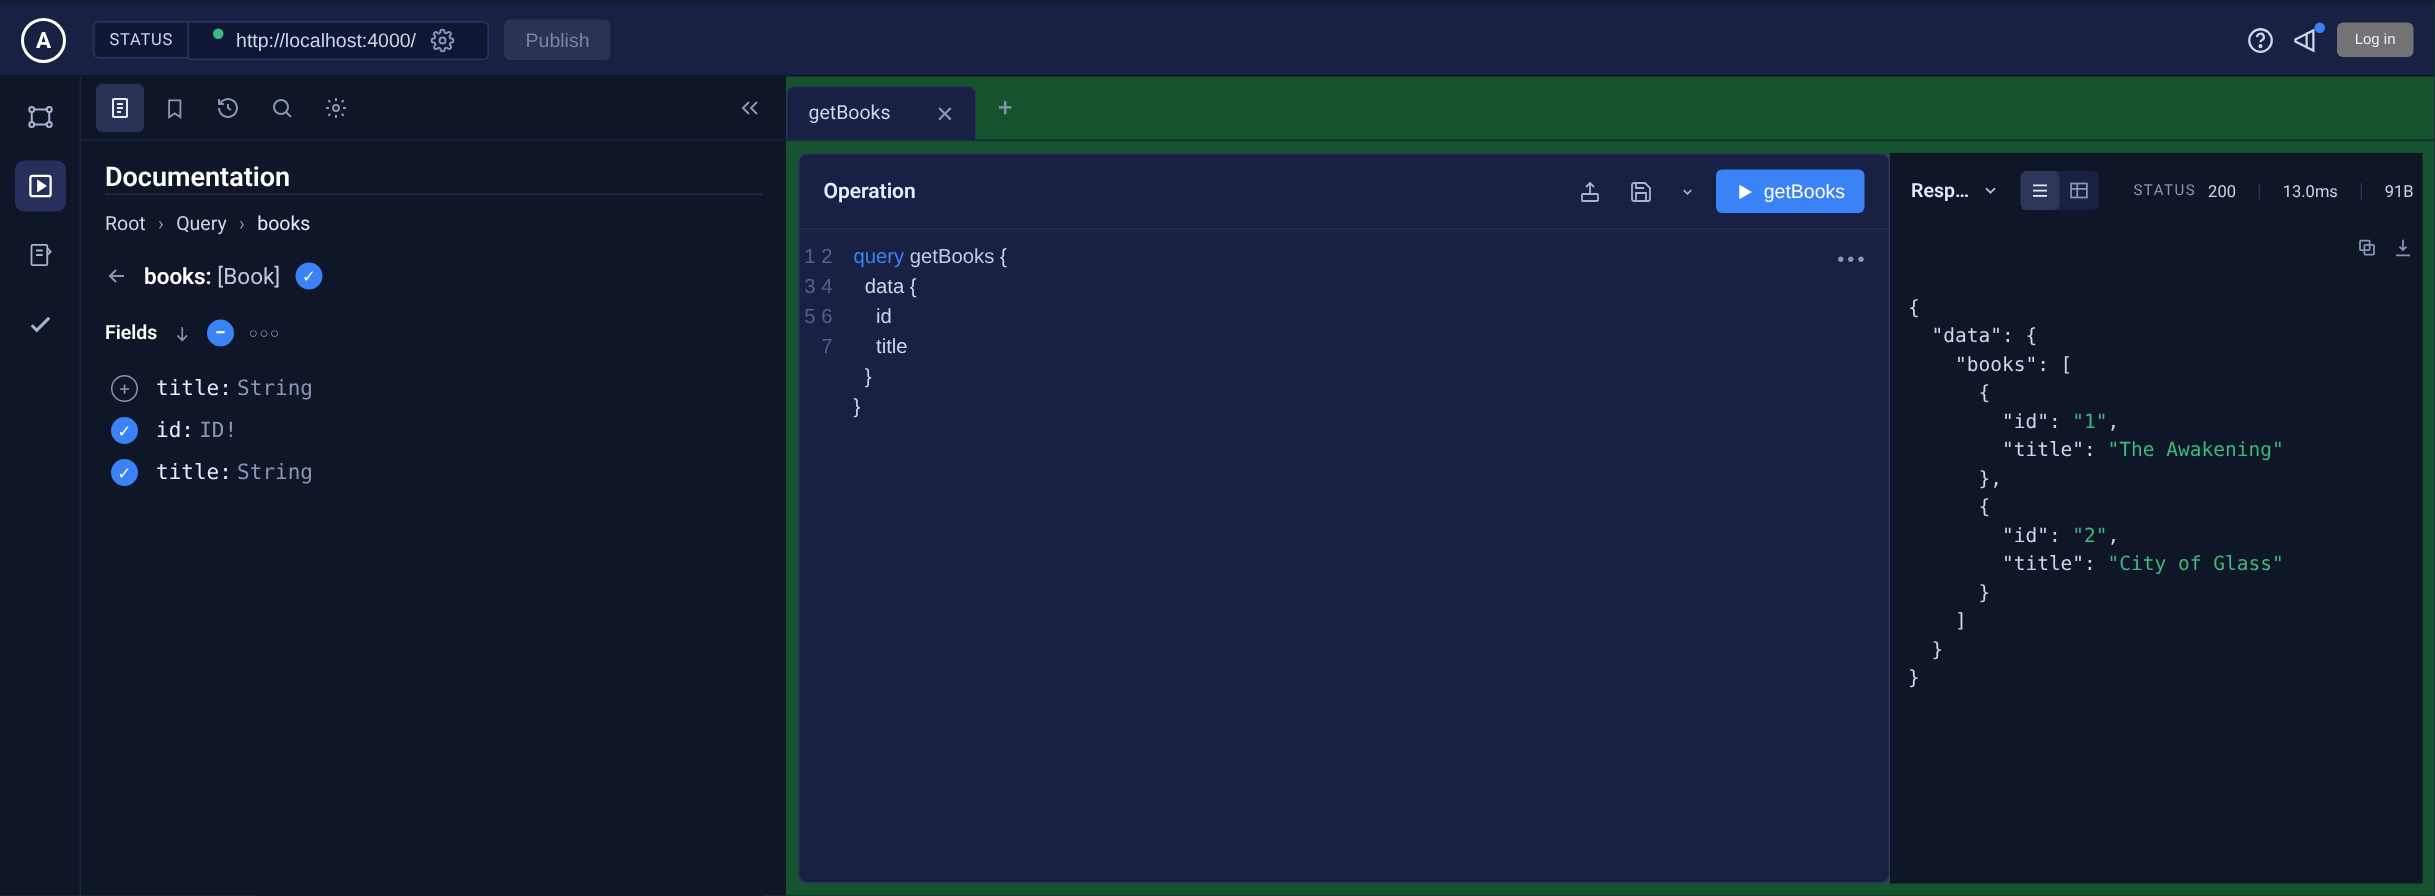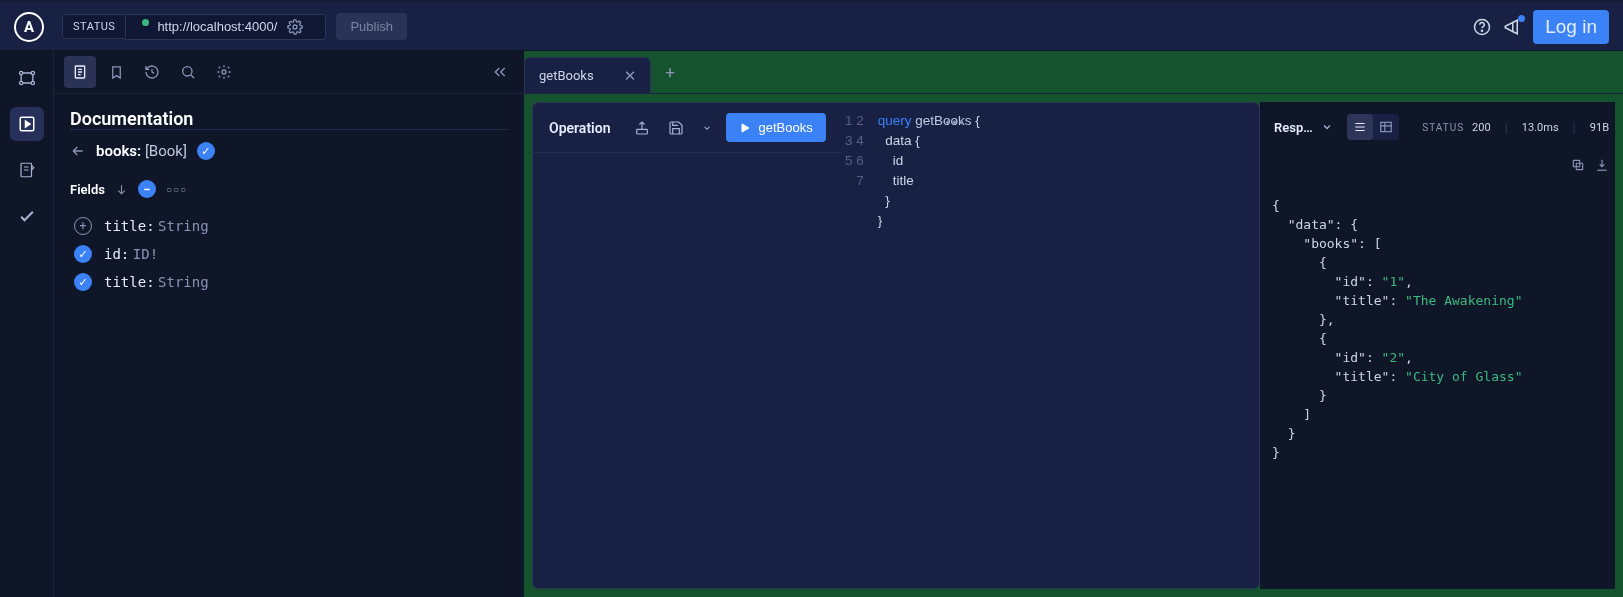--- a/index.html
+++ b/index.html
@@ -15,21 +15,21 @@
 .header{height:48px;display:flex;align-items:center;padding:0 14px;background:#182043;border-bottom:1px solid #0f1628}
 .logo{width:30px;height:30px;border:2px solid #fff;border-radius:50%;display:flex;align-items:center;justify-content:center;color:#fff;font-weight:700;font-size:15px;margin-right:18px}
 .badge{background:#101735;border:1px solid #2b3555;padding:5px 10px;border-radius:4px 0 0 4px;font-size:11px;letter-spacing:.5px;color:#cdd6e8}
 .url-box{display:flex;align-items:flex-start;background:#101735;border:1px solid #2b3555;border-left:none;padding:4px 8px;border-radius:0 4px 4px 0;min-width:200px}
 .dot{width:7px;height:7px;border-radius:50%;background:#3cb97f;margin:0 8px}
 .url-input{background:none;border:none;color:#cdd6e8;font-size:13px;outline:none;width:130px}
 .gear{color:#8a95b5;cursor:pointer}
 .publish{margin-left:10px;background:#2a3255;color:#7a84a3;padding:6px 14px;border:none;border-radius:4px;font-size:13px}
 .spacer{flex:1}
 .icon-btn{width:30px;height:30px;display:flex;align-items:center;justify-content:center;color:#cdd6e8;cursor:pointer;border-radius:4px;position:relative}
-.login{background:#3b82f6;color:#e6ecff;padding:6px 12px;border:none;border-radius:4px;font-size:19px;margin-left:6px;cursor:pointer}
+.login{background:#737373;color:#e6ecff;padding:6px 12px;border:none;border-radius:4px;font-size:10px;margin-left:6px;cursor:pointer}
 .notif-dot{position:absolute;top:3px;right:2px;width:7px;height:7px;background:#3b82f6;border-radius:50%}
 
 .body{display:flex;height:546px}
 
 .rail{width:54px;background:#0f1628;display:flex;flex-direction:column;align-items:center;padding-top:10px;gap:12px;border-right:1px solid #1b2442}
 .rail-btn{width:34px;height:34px;display:flex;align-items:center;justify-content:center;color:#a8b2d1;border-radius:6px;cursor:pointer}
 .rail-btn.active{background:#26305a;color:#fff}
 
 .docs{width:470px;background:#0f1628;display:flex;flex-direction:column}
 .docs-toolbar{height:43px;display:flex;align-items:center;padding:0 10px;gap:4px;border-bottom:1px solid #1b2442}
@@ -61,21 +61,21 @@
 .field-name{color:#e6ecff;font-family:ui-monospace,Menlo,monospace}
 .field-type{color:#8a95b5;font-family:ui-monospace,Menlo,monospace}
 
 .main{flex:1;display:flex;flex-direction:column;background:#14532d}
 .tabbar{height:43px;display:flex;align-items:flex-end;border-bottom:1px solid #1b2442;position:relative}
 .tab{height:36px;background:#182043;border:1px solid #2b3555;border-bottom:none;border-radius:6px 6px 0 0;display:flex;align-items:center;padding:0 14px;gap:30px;font-size:13px;color:#cdd6e8;margin-left:0}
 .tab-close{color:#8a95b5;cursor:pointer;font-size:15px}
 .new-tab{color:#8a95b5;padding:0 14px;font-size:17px;cursor:pointer;align-self:center}
 .panels{flex:1;display:flex;padding:8px;gap:0}
 
-.op-panel{flex:1;background:#182043;border:1px solid #2b3555;border-radius:6px;display:flex;overflow:hidden}
+.op-panel{flex:1;background:#182043;border:1px solid #2b3555;border-radius:6px;display:flex;flex-direction:column;overflow:hidden}
 .op-header{height:50px;display:flex;align-items:center;padding:0 16px;gap:10px;border-bottom:1px solid #232c4e}
 .op-title{font-weight:600;color:#e6ecff;font-size:14px}
 .op-header .sp{flex:1}
 .hdr-icon{color:#a8b2d1;cursor:pointer;padding:4px}
 .run-btn{background:#3b82f6;color:#fff;border:none;padding:7px 13px;border-radius:4px;display:flex;align-items:center;gap:7px;font-size:13px;cursor:pointer}
 .run-btn svg{width:12px;height:12px}
 .editor{display:flex;font-family:Liberation Sans, sans-serif;font-size:13.5px;line-height:20px;padding:8px 0;position:relative}
 .gutter{width:36px;text-align:right;color:#546089;padding-right:14px}
 .code{flex:1;white-space:pre}
 .kw{color:#3b82f6}
@@ -205,20 +205,27 @@
       <div class="collapse-btn">
         <svg width="16" height="16" viewBox="0 0 24 24" fill="none" stroke="currentColor" stroke-width="2">
             <path d="M11 18l-6-6 6-6M19 18l-6-6 6-6"></path>
           </svg>
       </div>
     </div>
 
     <div class="docs-content">
       <div class="docs-title">Documentation</div>
       <div class="divider"></div>
+      <div class="breadcrumb">
+        <span class="crumb">Root</span>
+        <span class="sep">›</span>
+        <span class="crumb">Query</span>
+        <span class="sep">›</span>
+        <span class="crumb current">books</span>
+      </div>
 
       <div class="type-row">
         <span class="back-arrow">
           <svg width="16" height="16" viewBox="0 0 24 24" fill="none" stroke="currentColor" stroke-width="2">
               <path d="M19 12H5M11 18l-6-6 6-6"></path>
             </svg>
         </span>
         <span class="type-sig">
           <span class="name">books:</span>
           <span class="ret">[Book]</span>

